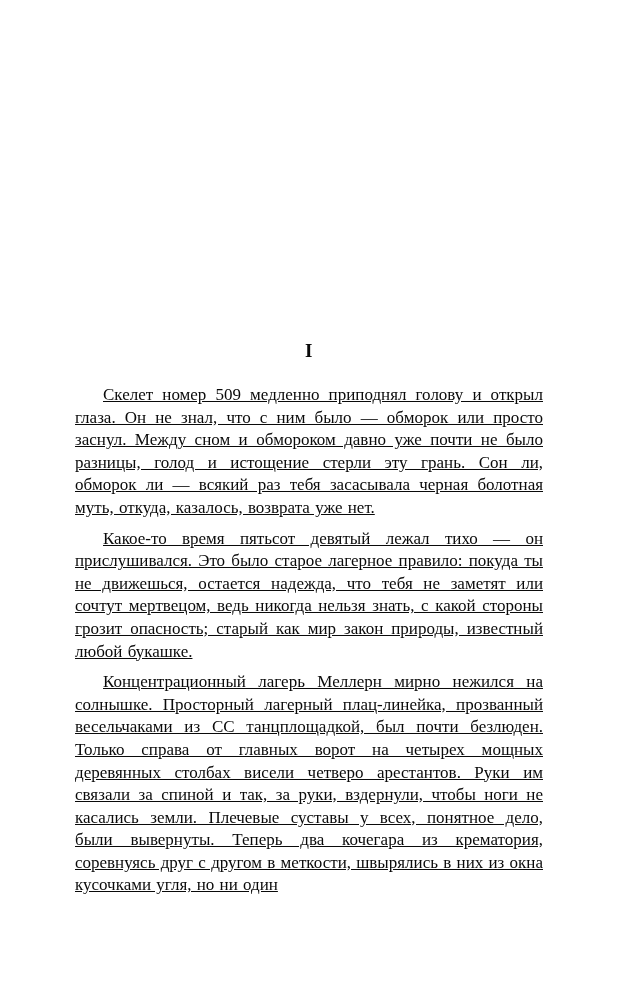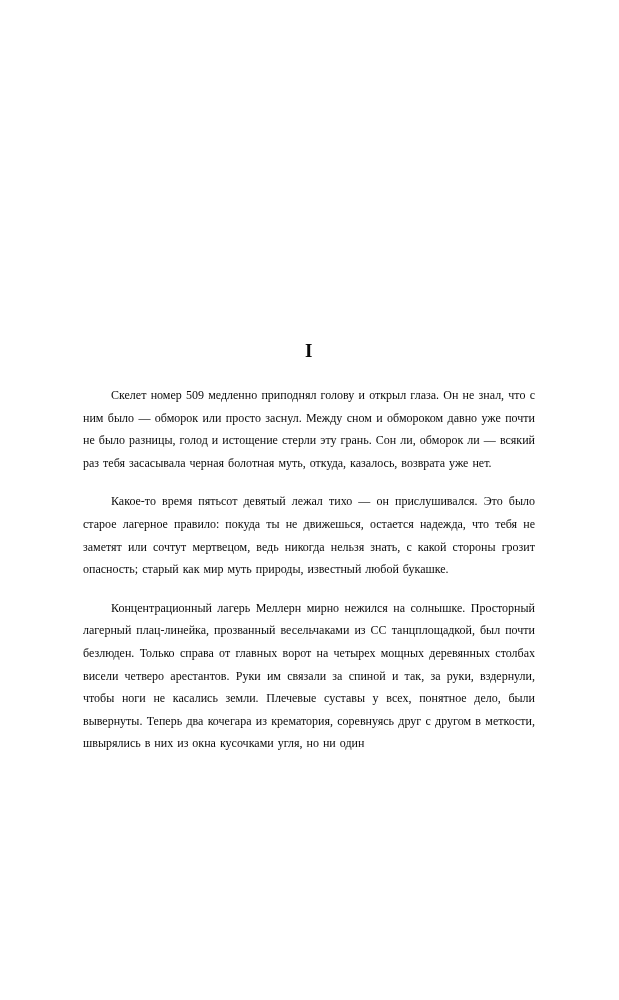--- a/index.html
+++ b/index.html
@@ -25,34 +25,35 @@
   }
   .chapter-heading {
     font-size: 19px;
     font-weight: bold;
     text-align: center;
     letter-spacing: 0.5px;
     margin: 0 0 22px 0;
     line-height: 22px;
   }
   .body-text p {
-    margin: 16px;
-    font-size: 12px;
+    margin: 8px;
+    font-size: 17px;
     line-height: 22.6px;
     text-align: justify;
     text-indent: 28px;
     word-spacing: 1px;
     hyphens: auto;
+    text-decoration: underline;
   }
 </style>
 </head>
 <body>
 
 <div class="page">
   <div class="text-block">
     <h2 class="chapter-heading">I</h2>
     <div class="body-text">
       <p>Скелет номер 509 медленно приподнял голову и открыл глаза. Он не знал, что с ним было — обморок или просто заснул. Между сном и обмороком давно уже почти не было разницы, голод и истощение стерли эту грань. Сон ли, обморок ли — всякий раз тебя засасывала черная болотная муть, откуда, казалось, возврата уже нет.</p>
-      <p>Какое-то время пятьсот девятый лежал тихо — он прислушивался. Это было старое лагерное правило: покуда ты не движешься, остается надежда, что тебя не заметят или сочтут мертвецом, ведь никогда нельзя знать, с какой стороны грозит опасность; старый как мир муть природы, известный любой букашке.</p>
+      <p>Какое-то время пятьсот девятый лежал тихо — он прислушивался. Это было старое лагерное правило: покуда ты не движешься, остается надежда, что тебя не заметят или сочтут мертвецом, ведь никогда нельзя знать, с какой стороны грозит опасность; старый как мир закон природы, известный любой букашке.</p>
       <p>Концентрационный лагерь Меллерн мирно нежился на солнышке. Просторный лагерный плац-линейка, прозванный весельчаками из СС танцплощадкой, был почти безлюден. Только справа от главных ворот на четырех мощных деревянных столбах висели четверо арестантов. Руки им связали за спиной и так, за руки, вздернули, чтобы ноги не касались земли. Плечевые суставы у всех, понятное дело, были вывернуты. Теперь два кочегара из крематория, соревнуясь друг с другом в меткости, швырялись в них из окна кусочками угля, но ни один</p>
     </div>
   </div>
 </div>
 
 </body></html>

